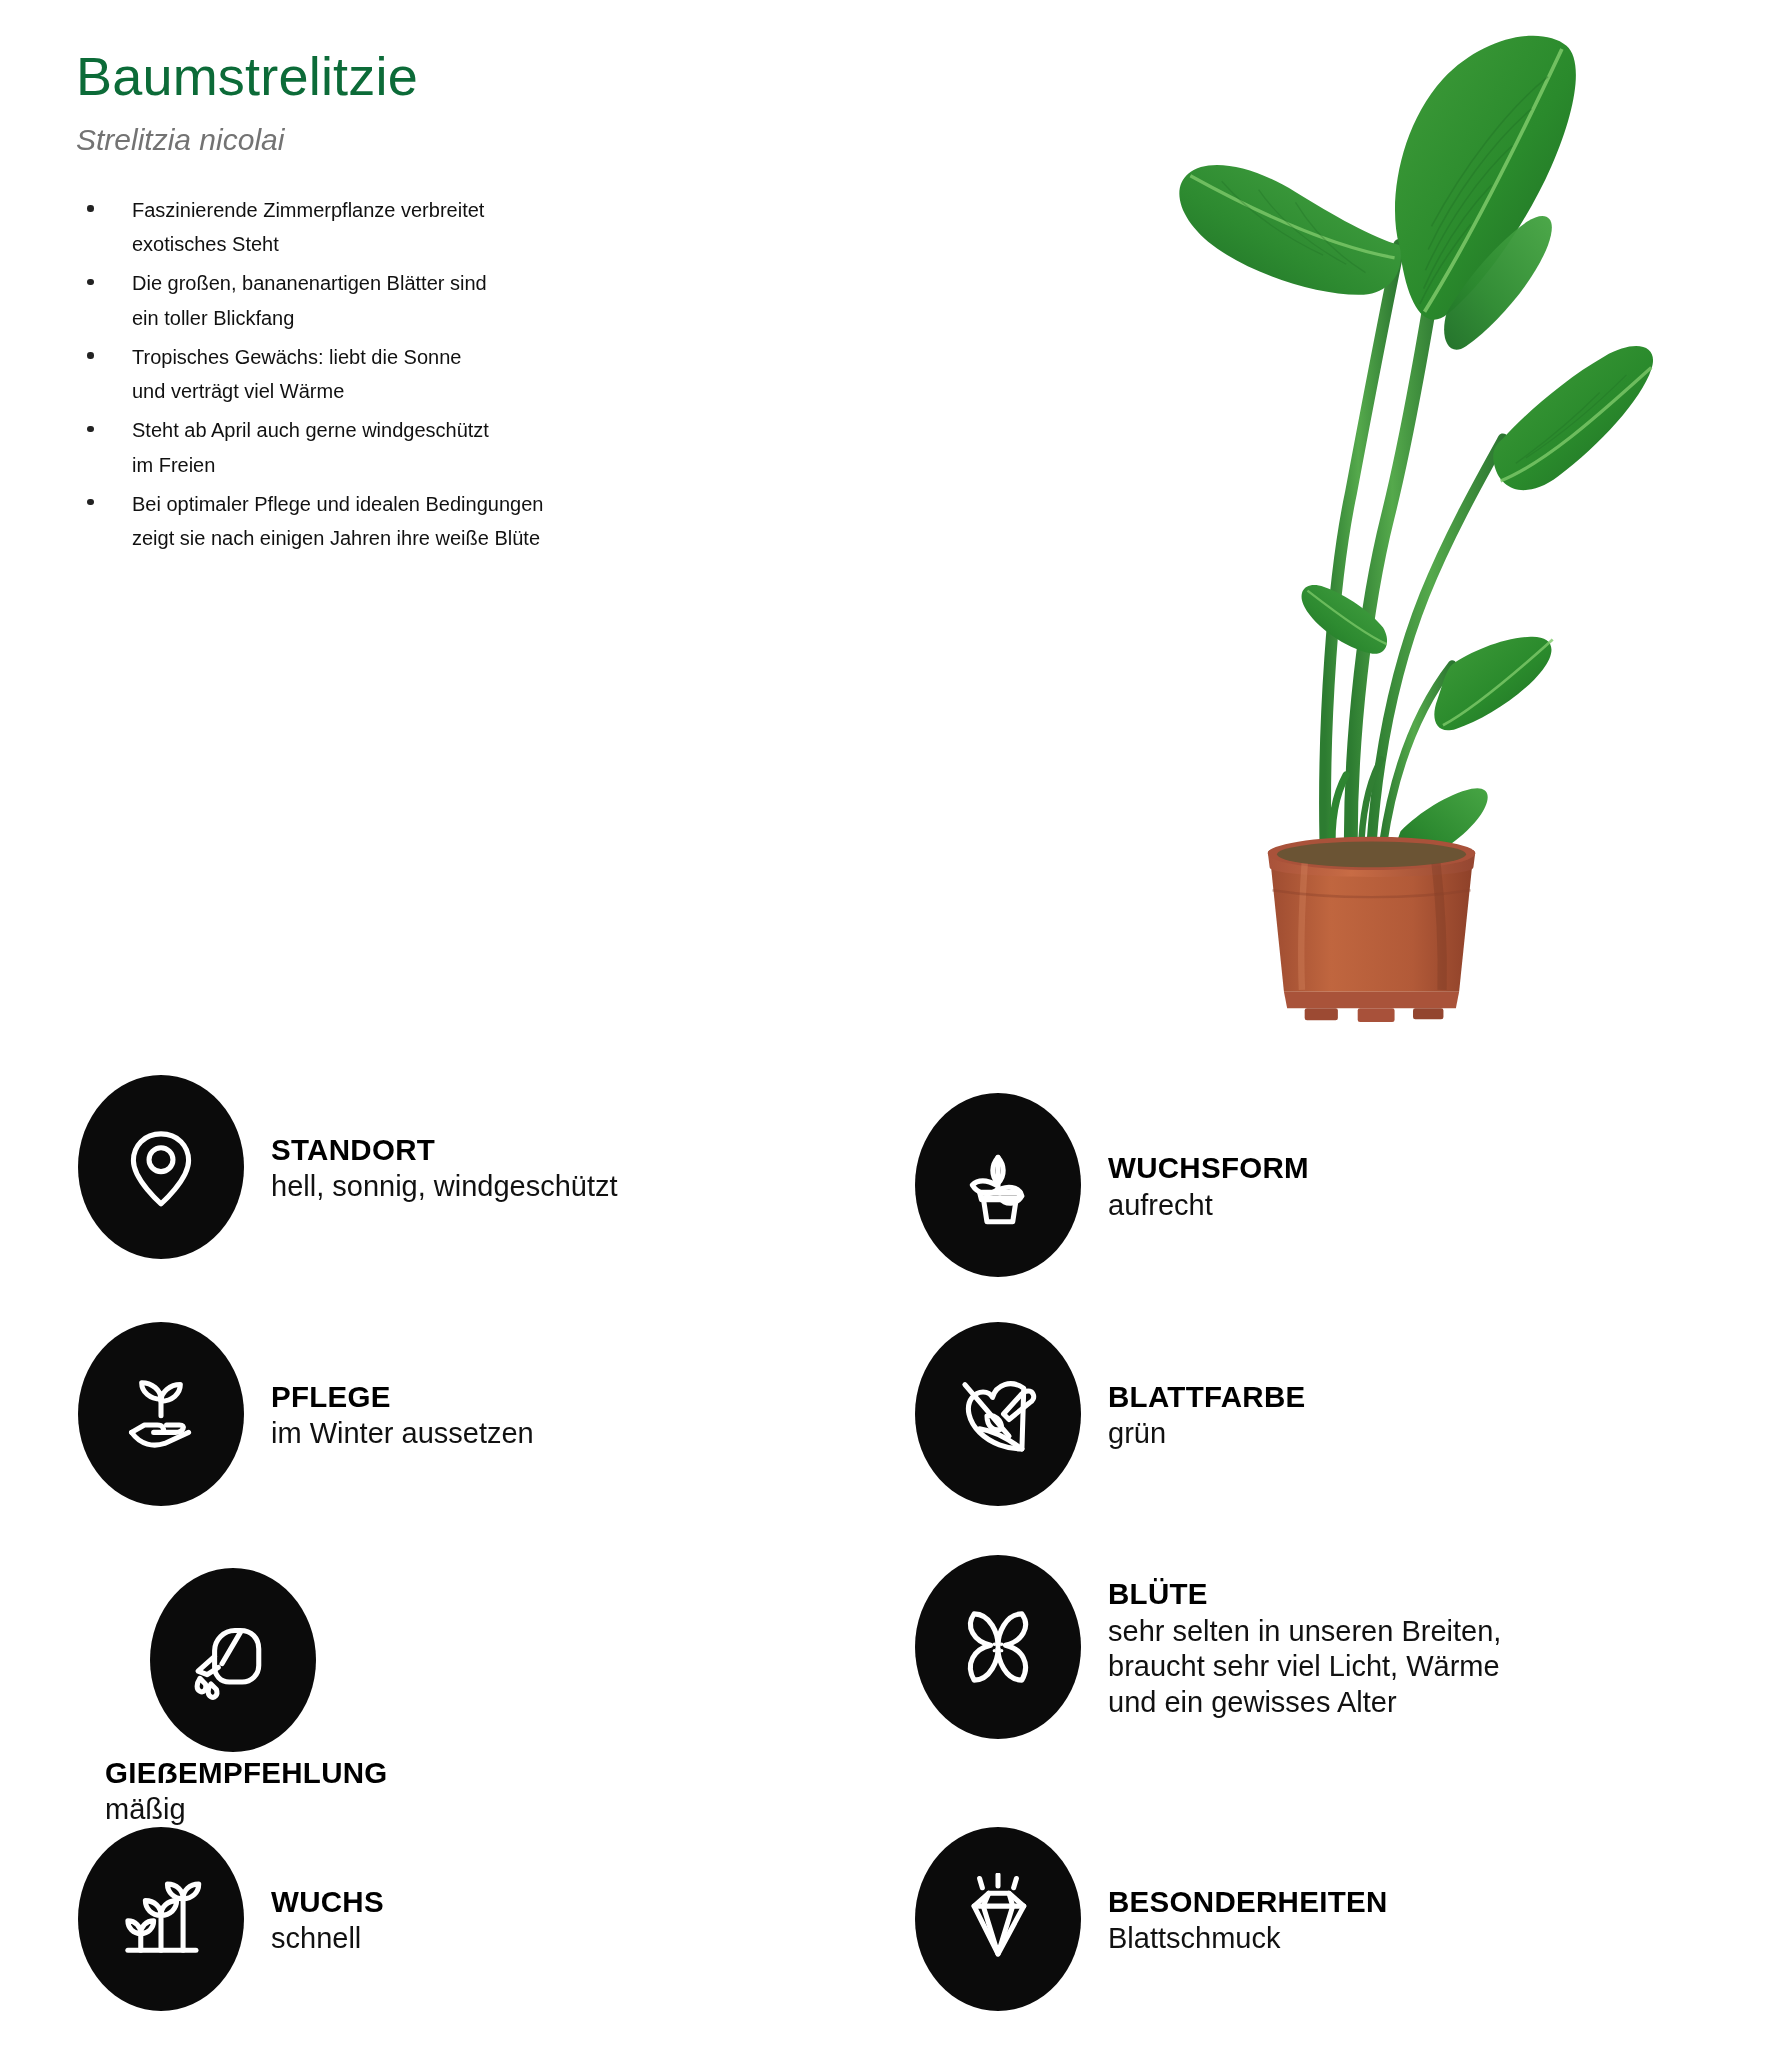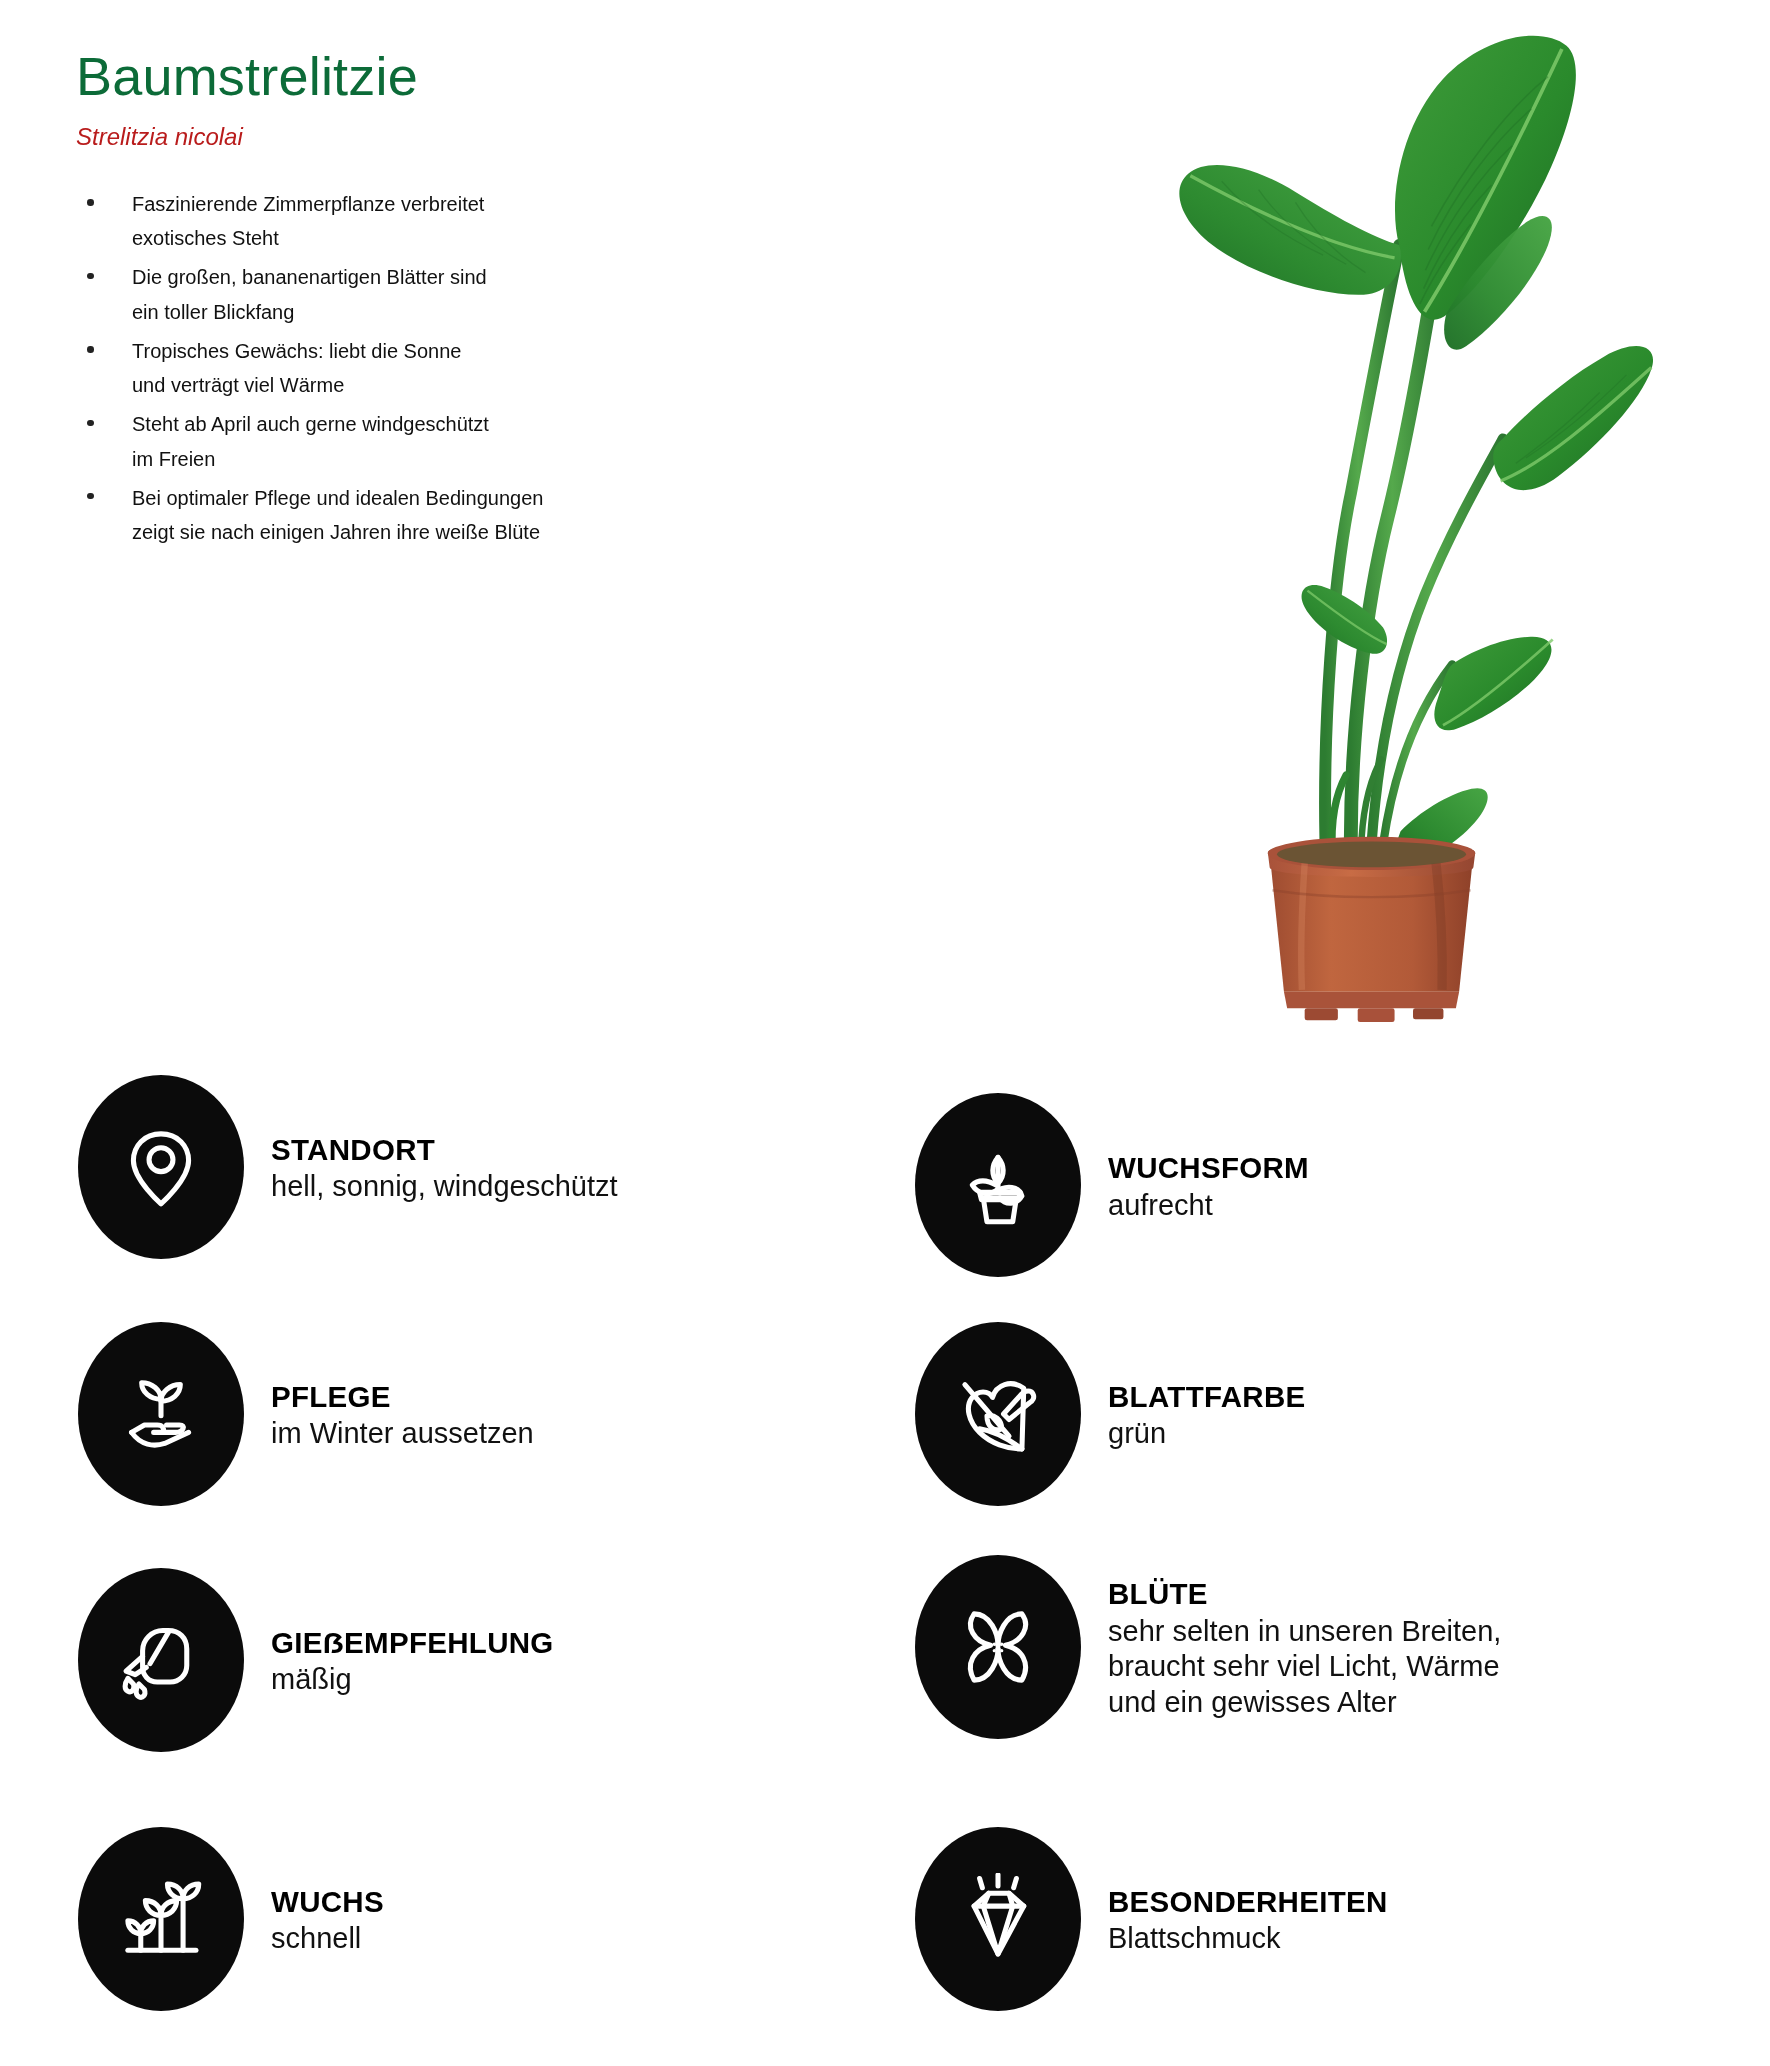--- a/index.html
+++ b/index.html
@@ -38,24 +38,24 @@
     font-size: 54px;
     font-weight: 400;
     color: #0c6b38;
     letter-spacing: 0.2px;
     line-height: 1.05;
     margin: 0 0 18.4px 0;
     white-space: nowrap;
   }
 
   .page-subtitle {
-    font-size: 24px;
+    font-size: 30px;
     font-style: italic;
     font-weight: 400;
-    color: #b91c1c;
+    color: #737373;
     margin: 0 0 36px 0;
     white-space: nowrap;
   }
 
   .feature-list {
     list-style: none;
     margin: 0;
     padding: 0;
   }
   .feature-item {
@@ -152,21 +152,21 @@
     font-weight: 400;
     line-height: 1.22;
     color: #111111;
     margin-top: 1.8px;
   }
   .attr-value .line { display: block; white-space: nowrap; }
 
   
   .attr-col.left  .attr-row:nth-child(1) { top: 0px;    align-items: center; }
   .attr-col.left  .attr-row:nth-child(2) { top: 247px;  align-items: center; }
-  .attr-col.left  .attr-row:nth-child(3) { top: 493px; align-items: center; }
+  .attr-col.left  .attr-row:nth-child(3) { top: 493px; align-items: center; flex-direction: column; }
   .attr-col.left  .attr-row:nth-child(4) { top: 752px; align-items: center; }
 
   .attr-col.right .attr-row:nth-child(1) { top: 18.4px;   align-items: center; }
   .attr-col.right .attr-row:nth-child(2) { top: 247px;  align-items: center; }
   .attr-col.right .attr-row:nth-child(3) { top: 480px; align-items: center; }
   .attr-col.right .attr-row:nth-child(4) { top: 752px; align-items: center; }
 </style>
 </head>
 <body>
 

